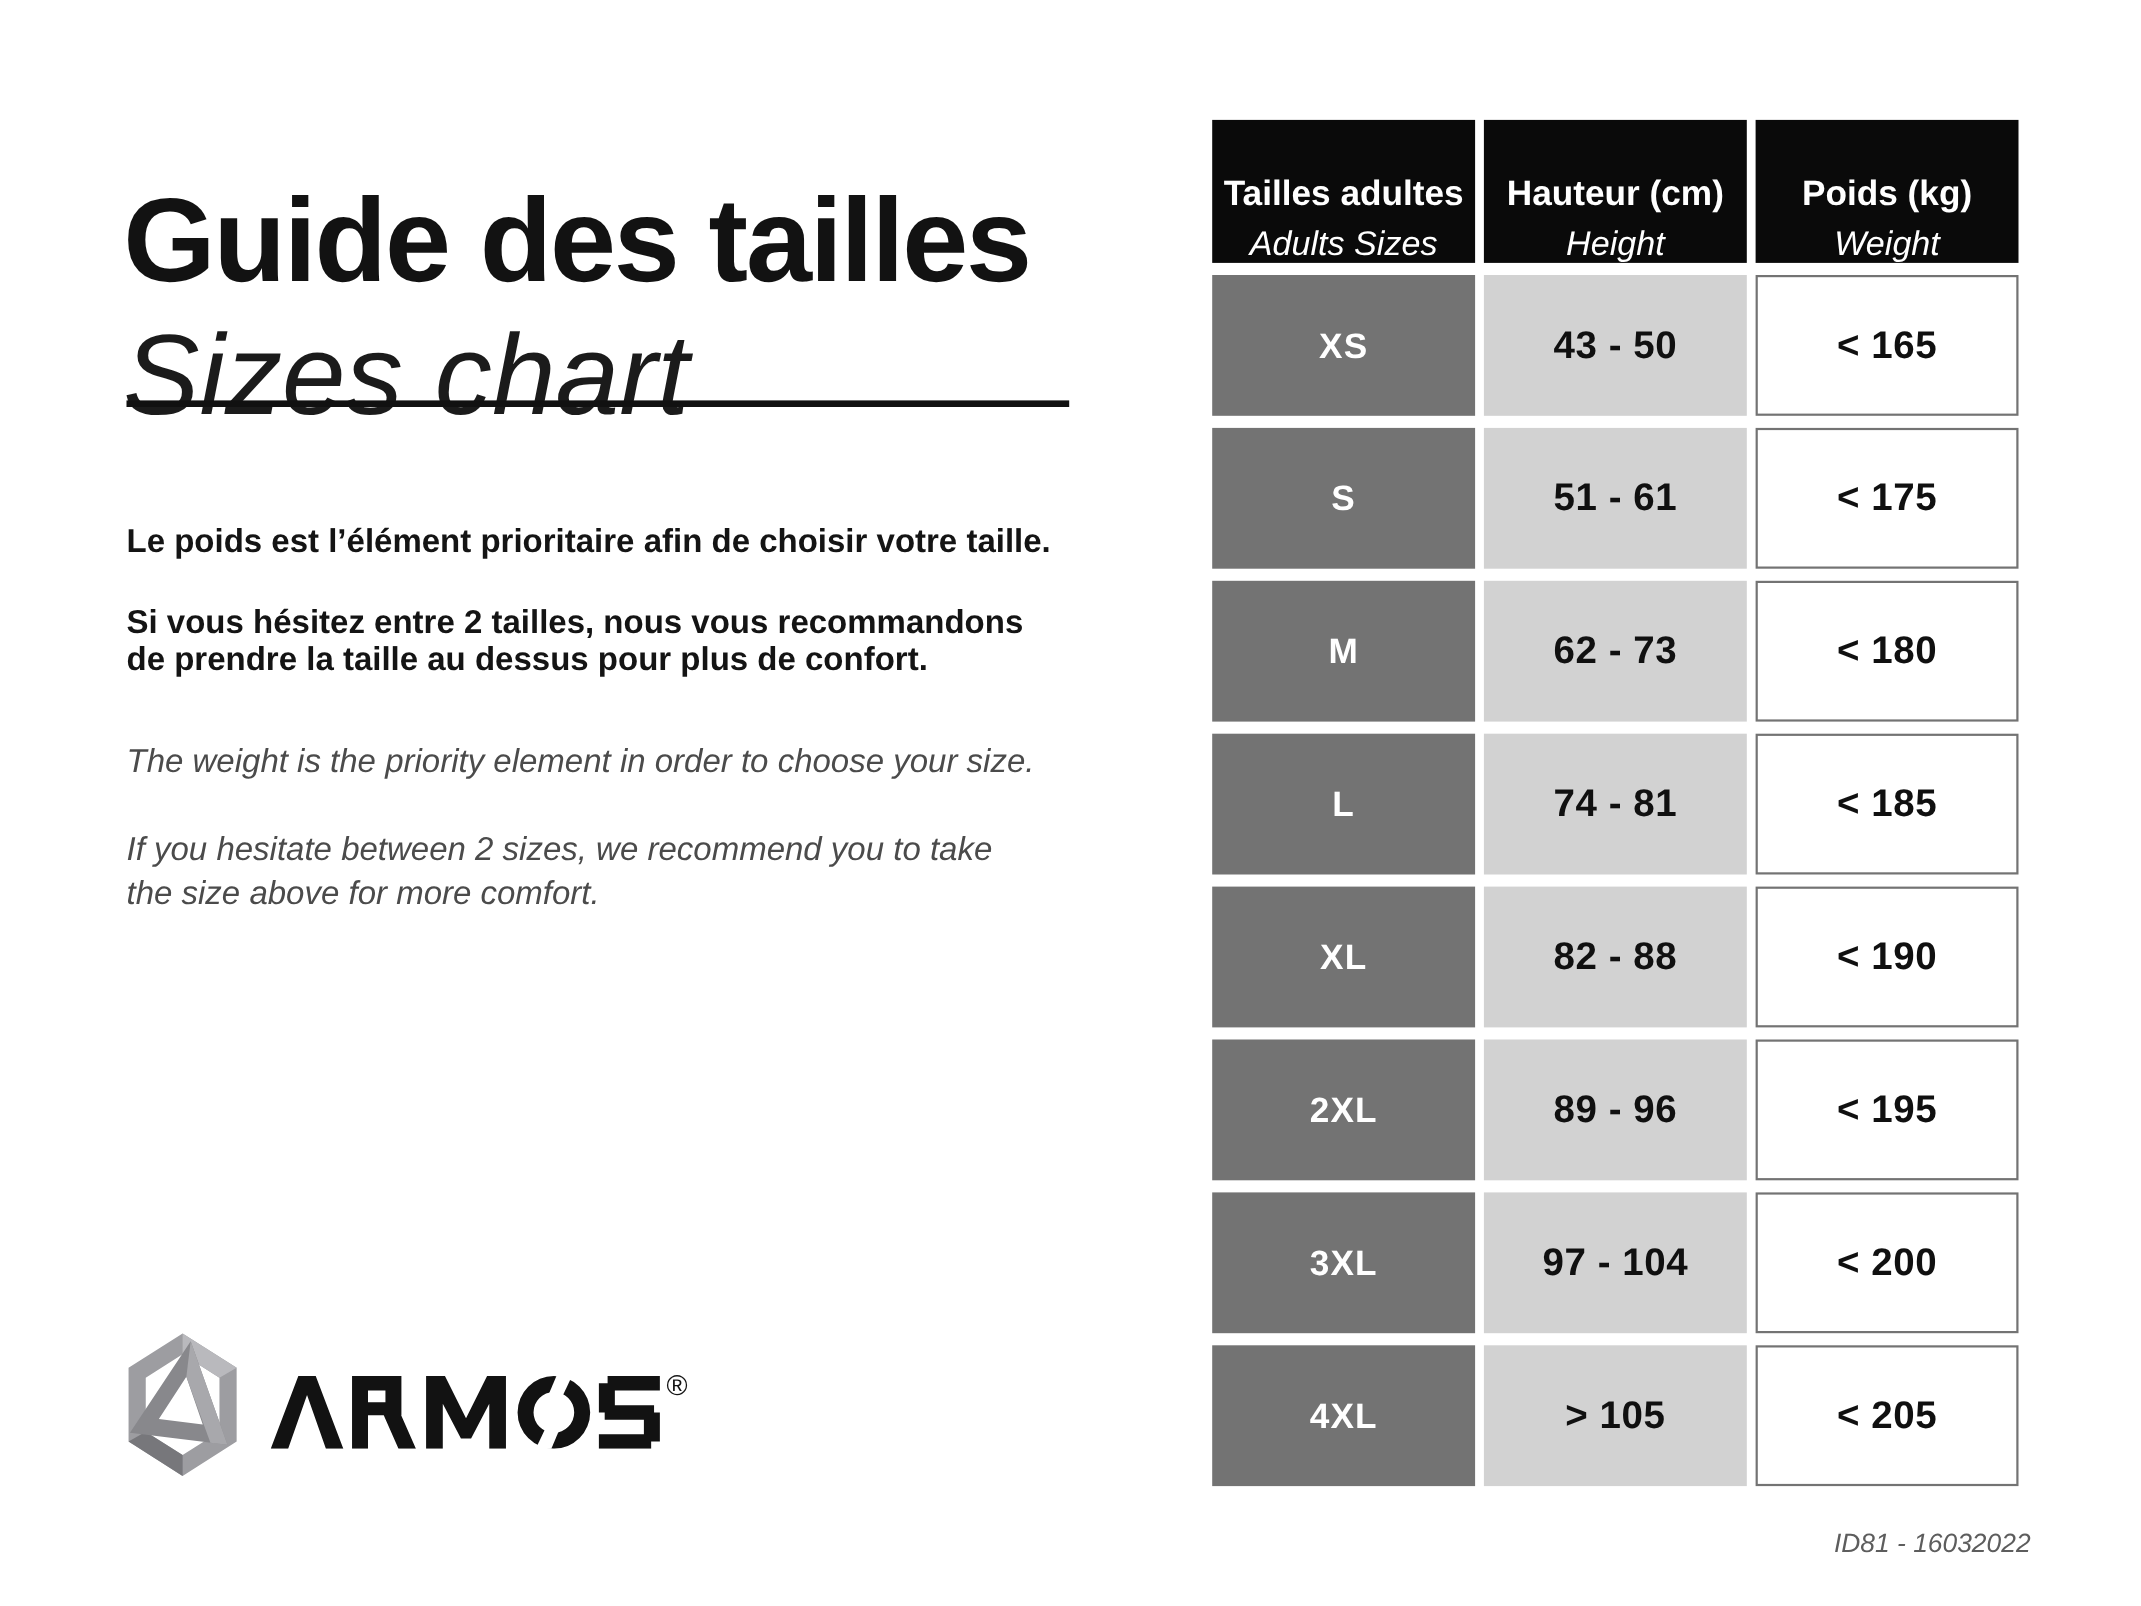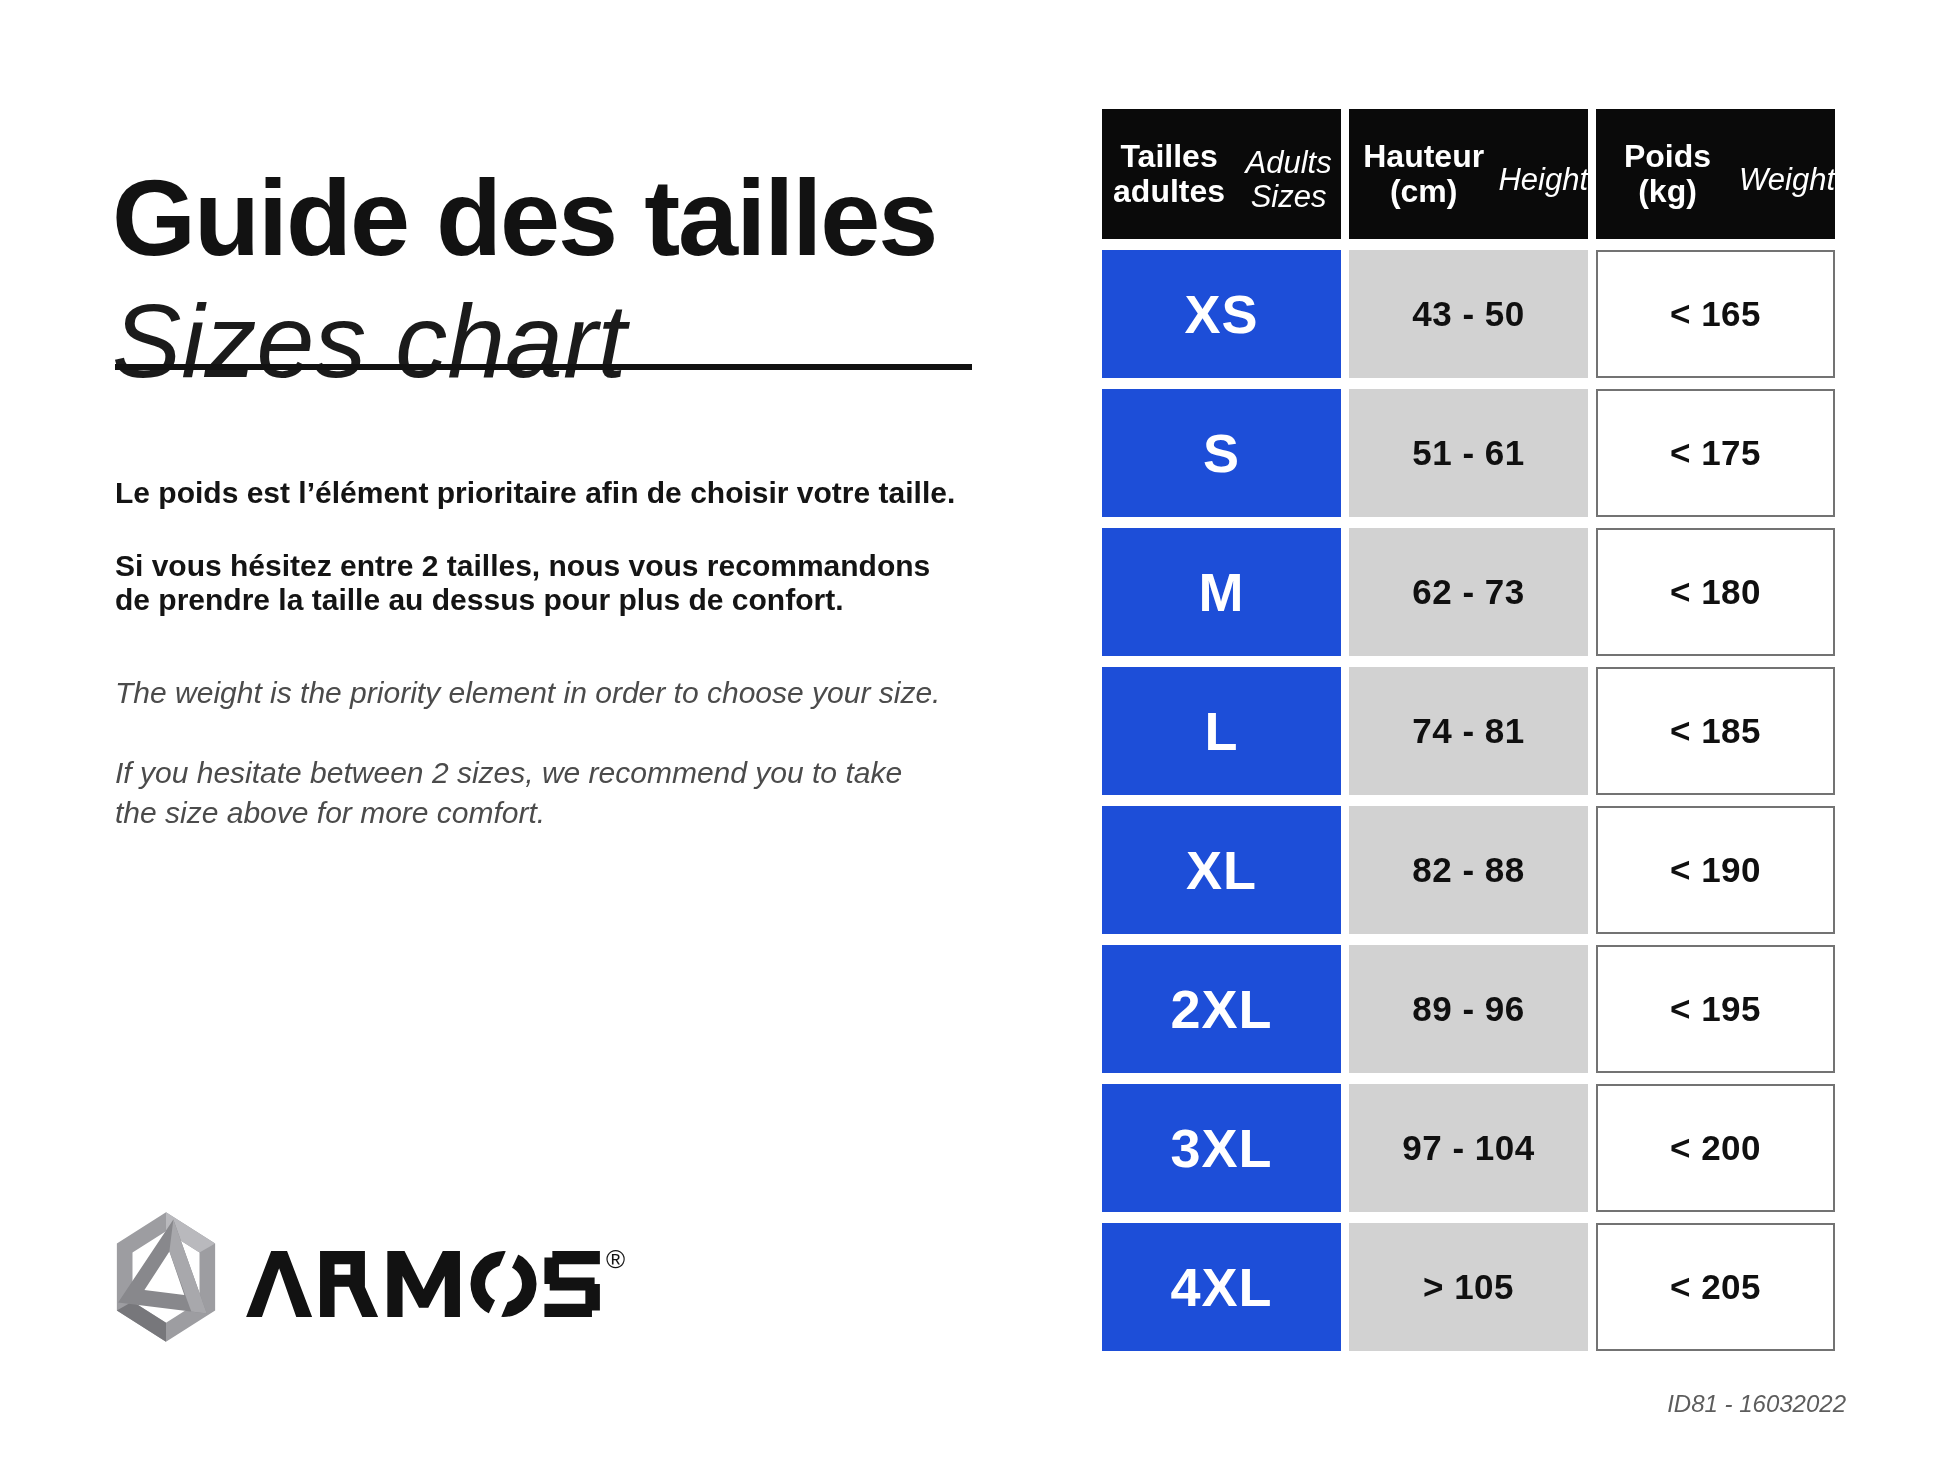--- a/index.html
+++ b/index.html
@@ -37,32 +37,32 @@
   
   .size-table{
     position:absolute;left:1102px;top:109px;
     display:grid;
     grid-template-columns:239px 239px 239px;
     grid-template-rows:130px repeat(8,128px);
     row-gap:11px;column-gap:8px;
   }
   .hcell{
     background:#0a0a0a;color:#ffffff;
-    display:flex;flex-direction:row;align-items:center;justify-content:flex-start;
+    display:flex;flex-direction:column;align-items:center;justify-content:flex-end;
     text-align:center;
   }
   .hcell .h-fr{font-size:32px;font-weight:700;line-height:1.1;}
   .hcell .h-en{font-size:31px;font-weight:400;font-style:italic;margin-top:12px;line-height:1.1;}
   .cell{
     display:flex;align-items:center;justify-content:center;
     box-sizing:border-box;
   }
   .cell-size{
-    background:#1d4ed8;color:#ffffff;
-    font-size:54px;font-weight:700;letter-spacing:1px;
+    background:#737373;color:#ffffff;
+    font-size:32px;font-weight:700;letter-spacing:1px;
   }
   .cell-weight{
     background:#d2d2d2;color:#101010;
     font-size:35px;font-weight:700;letter-spacing:0.5px;
   }
   .cell-height{
     background:#ffffff;color:#101010;border:2px solid #737373;
     font-size:35px;font-weight:700;letter-spacing:0.5px;
   }
   

